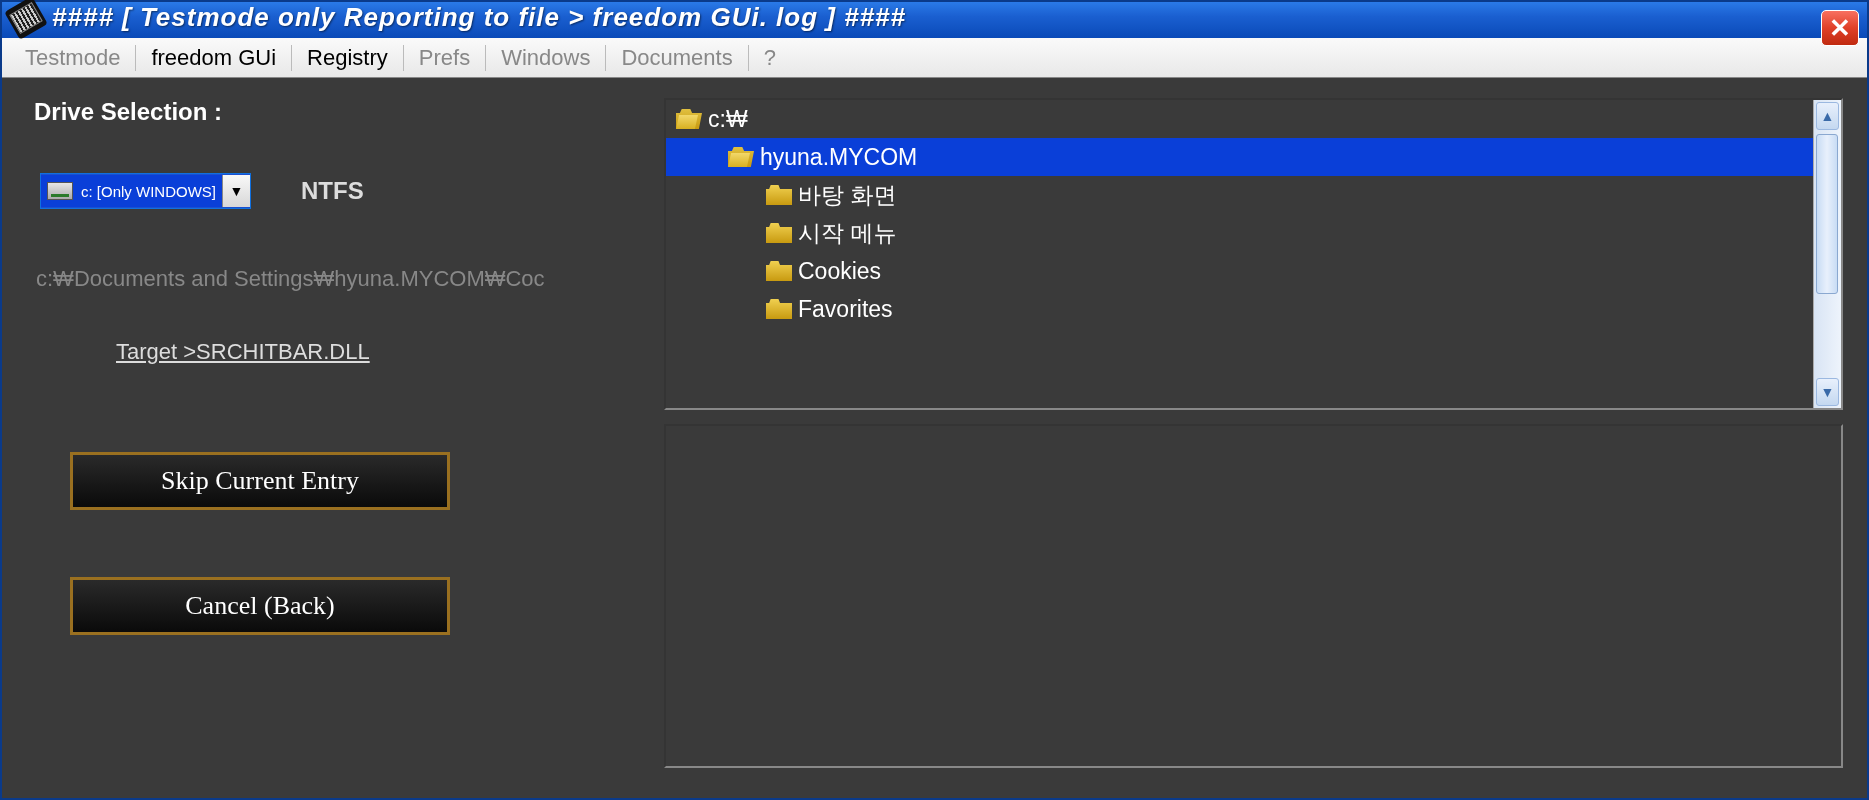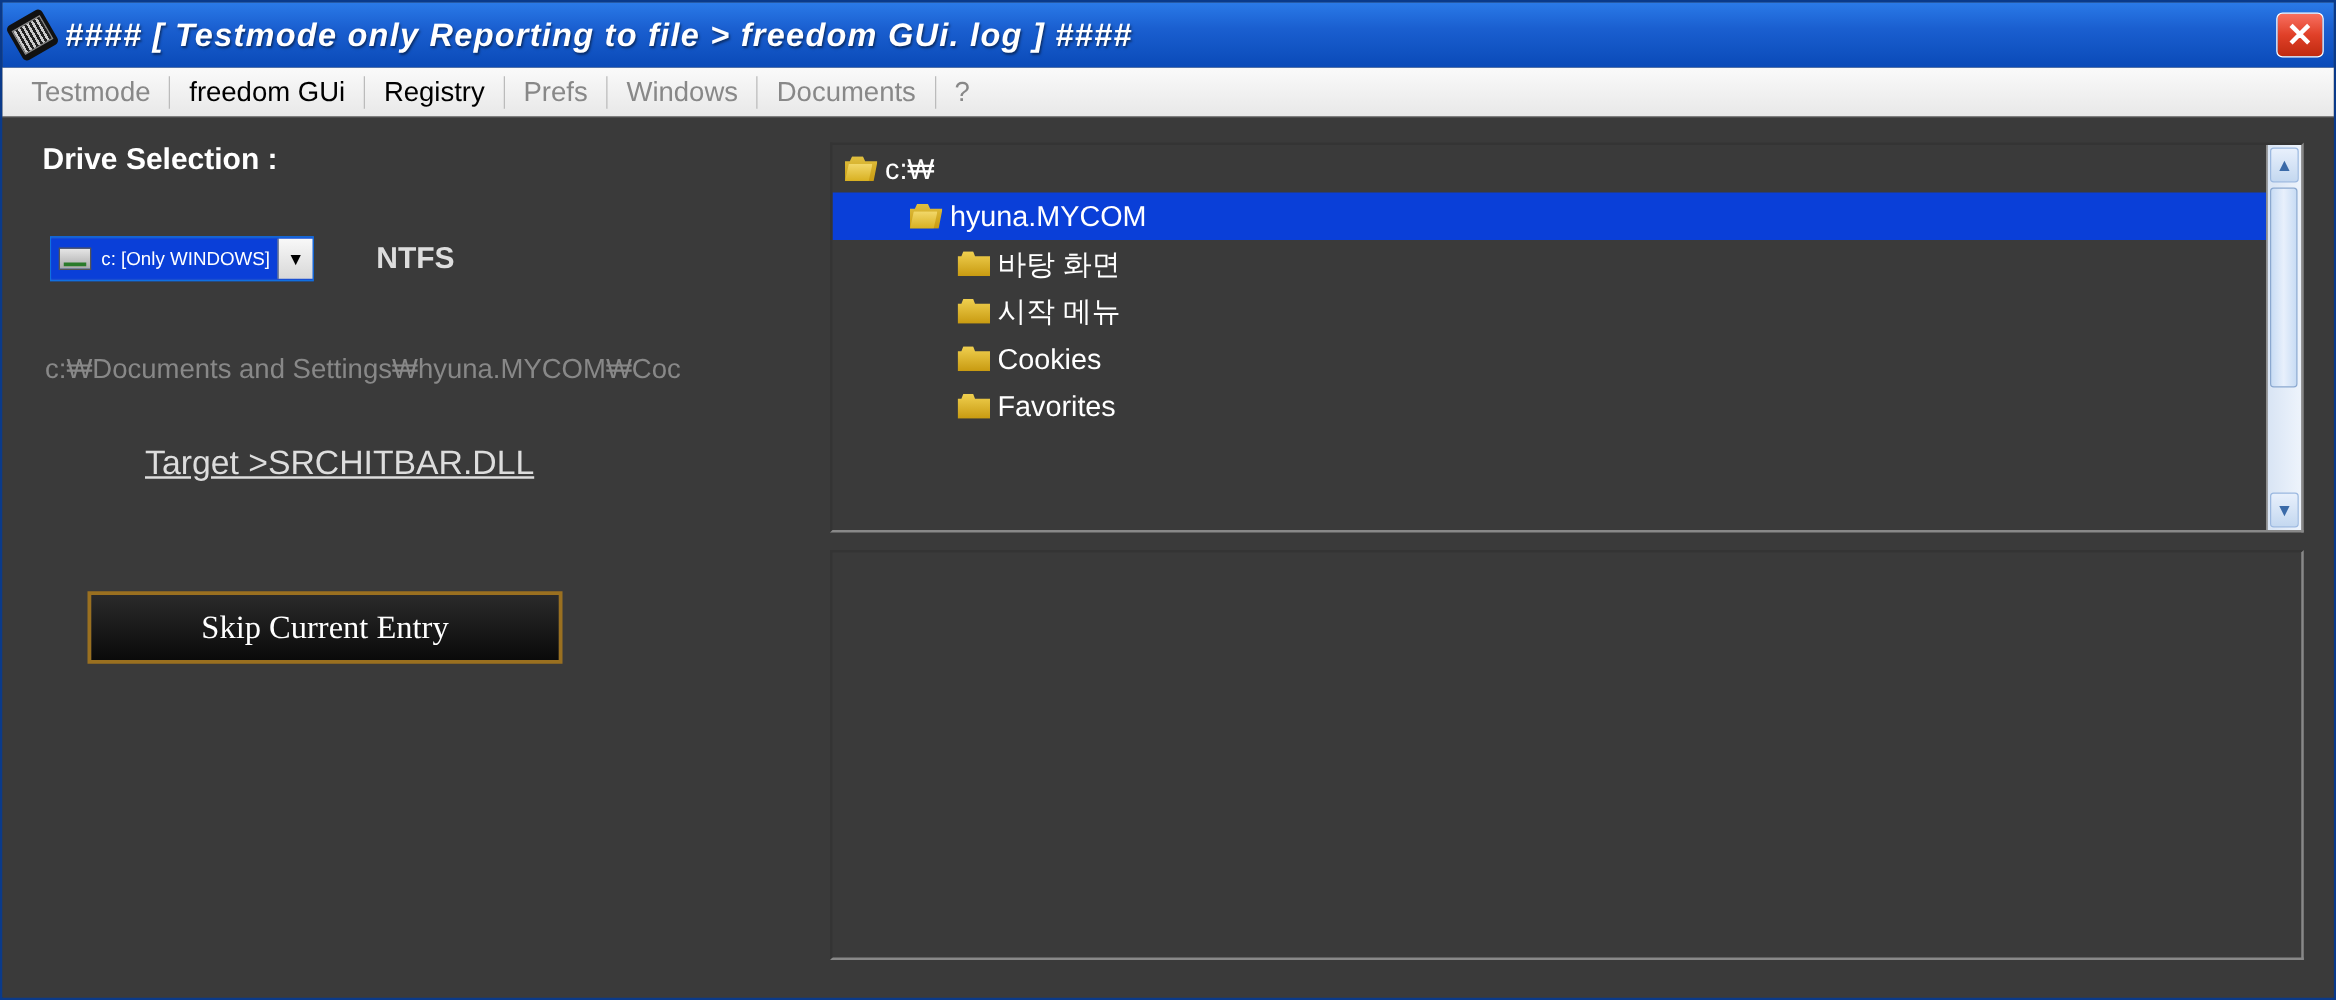--- a/index.html
+++ b/index.html
@@ -12,24 +12,24 @@
   }
   .window {
     width: 1869px;
     height: 800px;
     border: 2px solid #0a3a8a;
     background: #3a3a3a;
     display: flex;
     flex-direction: column;
   }
   .titlebar {
-    height: 52px;
+    height: 36px;
     background: linear-gradient(to bottom, #2a7ae8 0%, #1a5fd0 40%, #0a4ab8 100%);
     display: flex;
-    align-items: center;
+    align-items: flex-start;
     padding: 0 8px;
     position: relative;
   }
   .app-icon {
     width: 32px;
     height: 32px;
     margin-right: 10px;
     transform: rotate(-30deg);
     background: #111;
     border-radius: 4px;
@@ -172,21 +172,21 @@
   .path-text {
     color: #888;
     font-size: 22px;
     padding-left: 10px;
     margin-bottom: 30px;
     white-space: nowrap;
     overflow: hidden;
   }
   .target-text {
     color: #ddd;
-    font-size: 27px;
+    font-size: 22px;
     text-decoration: underline;
     padding-left: 90px;
     margin-bottom: 70px;
   }
   .big-button {
     width: 380px;
     height: 58px;
     margin-left: 44px;
     margin-bottom: 50px;
     background: linear-gradient(to bottom, #2a2a2a, #0a0a0a);
@@ -327,20 +327,21 @@
             <div class="hdd-icon"></div>
             <span class="drive-select-text">c: [Only WINDOWS]</span>
           </div>
           <div class="drive-arrow">▼</div>
         </div>
         <div class="ntfs-label">NTFS</div>
       </div>
       <div class="path-text">c:₩Documents and Settings₩hyuna.MYCOM₩Coc</div>
       <div class="target-text">Target &gt;SRCHITBAR.DLL</div>
       <div class="big-button">Skip Current Entry</div>
+      <div class="big-button">Cancel (Back)</div>
     </div>
 
     <div class="right-panel">
       <div class="tree-box">
         <div class="tree-content" id="tree-content">
             <div class="tree-item depth0">
               <div class="folder-icon open"></div>
               <span>c:₩</span>
             </div>
             <div class="tree-item depth2 selected">

